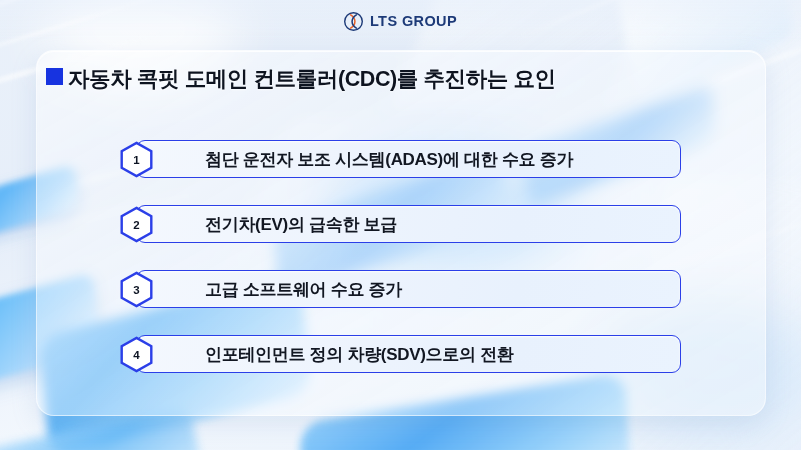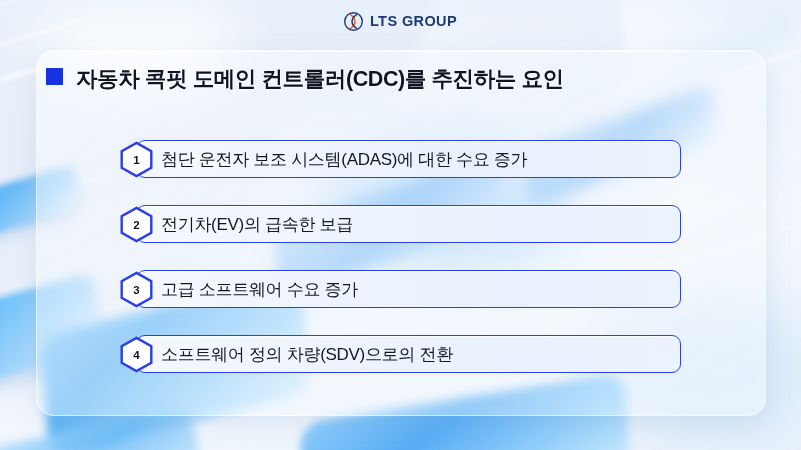--- a/index.html
+++ b/index.html
@@ -143,21 +143,21 @@
     background:linear-gradient(150deg, rgba(255,255,255,.46) 0%, rgba(243,248,254,.40) 45%, rgba(255,255,255,.34) 100%);
     border:1px solid rgba(255,255,255,.55);
     box-shadow:0 8px 26px rgba(120,155,200,.18), inset 0 1px 0 rgba(255,255,255,.8);
     backdrop-filter:blur(3px);
     z-index:6;
   }
 
   
   .title-row {
     position:absolute; left:46px; top:66px;
-    display:flex; align-items:flex-start; gap:16px;
+    display:flex; align-items:flex-start; gap:8px;
     z-index:10;
   }
   .title-marker {
     width:17px; height:17px;
     background:#1733e0;
     margin-top:2px;
     flex:none;
   }
   .slide-title {
     font-size:21.5px; font-weight:bold; color:#0e1420;
@@ -179,22 +179,22 @@
   .pill {
     position:absolute; left:18px; top:0;
     width:545px; height:38px;
     border:1.6px solid #2b3fe8;
     border-radius:9px;
     background:linear-gradient(100deg, #f4f8fe 0%, #eef4fd 35%, #e8f1fd 70%, #eaf3fe 100%);
     box-shadow:inset 0 1px 2px rgba(255,255,255,.9);
     display:flex; align-items:center;
   }
   .pill-label {
-    margin-left:24px;
-    font-size:17px; font-weight:normal;
+    margin-left:68px;
+    font-size:17px; font-weight:bold;
     color:#121722; letter-spacing:-.3px;
     white-space:nowrap;
   }
   .badge {
     position:absolute; left:0; top:1px;
     width:37px; height:37px;
     z-index:3;
   }
   .badge svg { display:block; width:37px; height:37px; }
   .badge-num {
@@ -286,21 +286,21 @@
       <div class="badge">
         <svg viewBox="0 0 40 40">
           <polygon points="20,2 36,11 36,29 20,38 4,29 4,11" fill="#ffffff" stroke="#2b3fe8" stroke-width="2.6"></polygon>
         </svg>
         <span class="badge-num">3</span>
       </div>
     </div>
 
     <div class="row">
       <div class="pill">
-        <span class="pill-label">소프트웨어 정의 차량(SDV)으로의 전환</span>
+        <span class="pill-label">인포테인먼트 정의 차량(SDV)으로의 전환</span>
       </div>
       <div class="badge">
         <svg viewBox="0 0 40 40">
           <polygon points="20,2 36,11 36,29 20,38 4,29 4,11" fill="#ffffff" stroke="#2b3fe8" stroke-width="2.6"></polygon>
         </svg>
         <span class="badge-num">4</span>
       </div>
     </div>
 
   </div>

